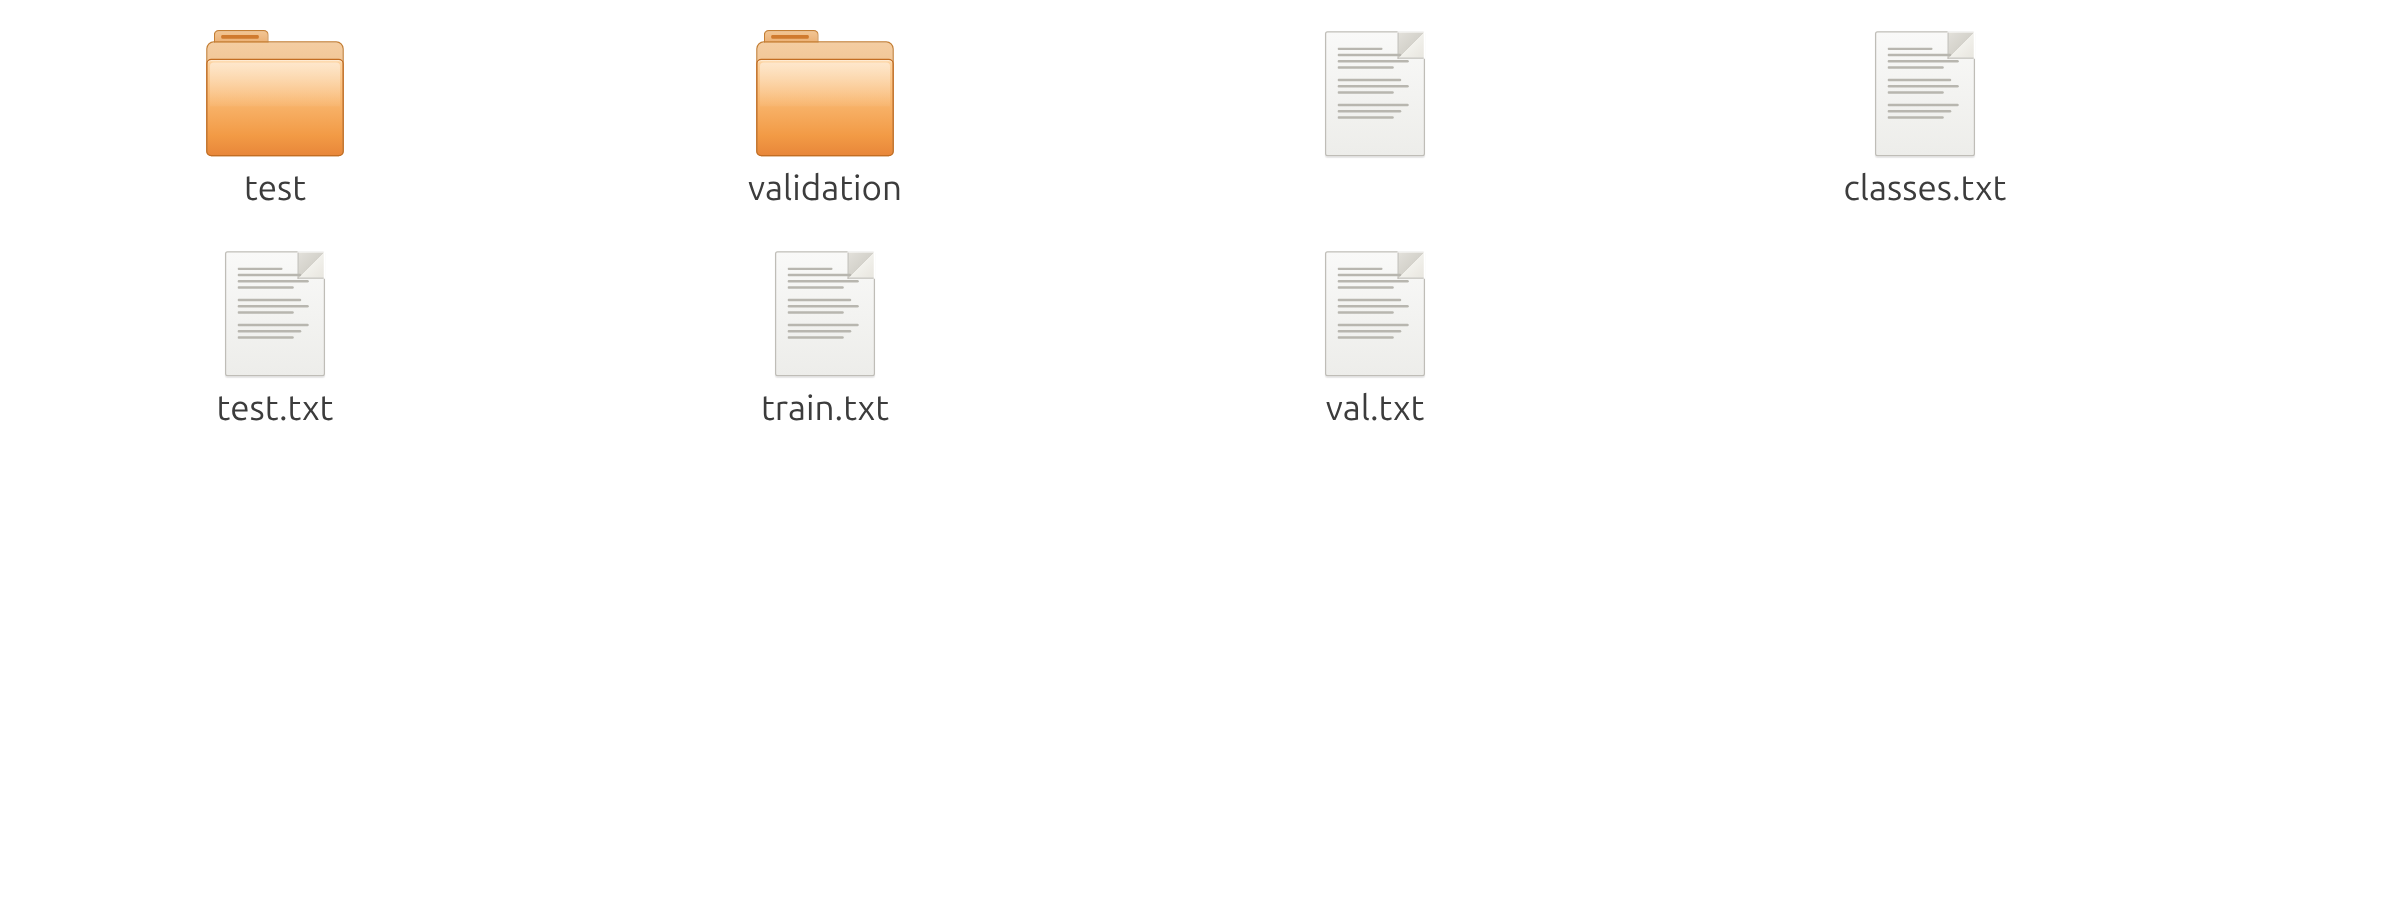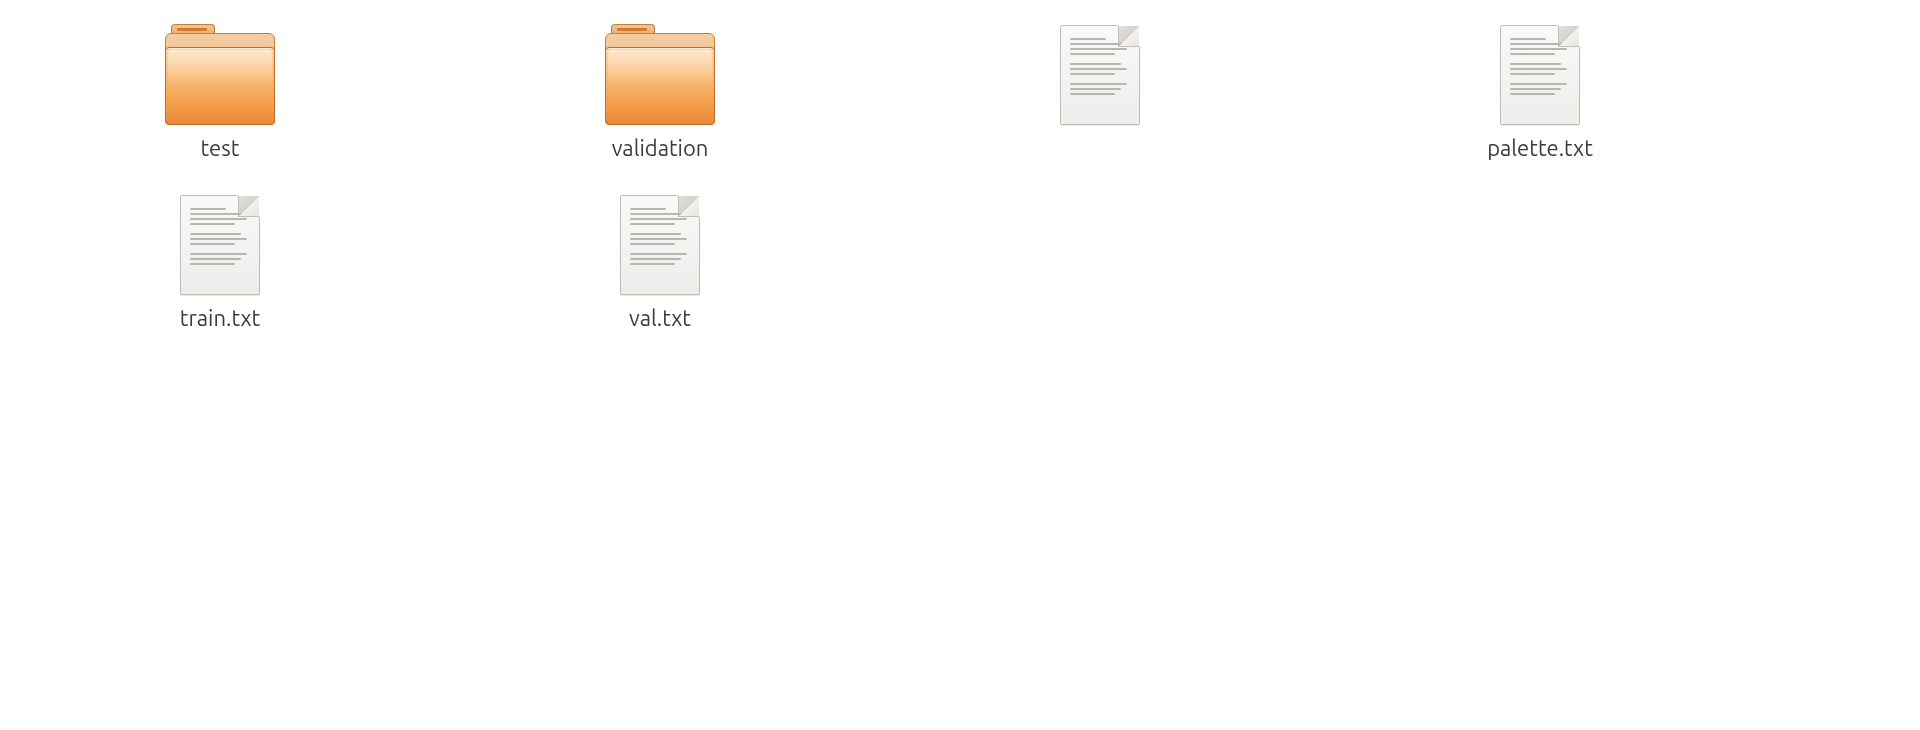--- a/index.html
+++ b/index.html
@@ -29,21 +29,21 @@
       cursor: pointer;
     }
     .icon-wrap {
       height: 100px;
       display: flex;
       align-items: flex-end;
       justify-content: center;
     }
     .file-label {
       margin-top: 10px;
-      font-size: 22px;
+      font-size: 28px;
       color: #3c3c3c;
       text-align: center;
       white-space: nowrap;
     }
     
     .folder-icon {
       width: 110px;
       height: 92px;
       position: relative;
     }
@@ -222,24 +222,51 @@
               <div class="line w75"></div>
             </div>
           <div class="block">
               <div class="line w95"></div>
               <div class="line w85"></div>
               <div class="line w75"></div>
             </div>
         </div>
       </div>
     </div>
-    <div class="file-label">palette.txt</div>
-  </div>
-
-
+    <div class="file-label">classes.txt</div>
+  </div>
+
+
+  <div class="file-item">
+    <div class="icon-wrap">
+      <div class="textfile-icon">
+        <div class="textfile-corner"></div>
+        <div class="textfile-fold"></div>
+        <div class="textfile-lines">
+          <div class="block">
+              <div class="line w60"></div>
+              <div class="line w85"></div>
+              <div class="line w95"></div>
+              <div class="line w75"></div>
+            </div>
+          <div class="block">
+              <div class="line w85"></div>
+              <div class="line w95"></div>
+              <div class="line w75"></div>
+            </div>
+          <div class="block">
+              <div class="line w95"></div>
+              <div class="line w85"></div>
+              <div class="line w75"></div>
+            </div>
+        </div>
+      </div>
+    </div>
+    <div class="file-label">test.txt</div>
+  </div>
 
   <div class="file-item">
     <div class="icon-wrap">
       <div class="textfile-icon">
         <div class="textfile-corner"></div>
         <div class="textfile-fold"></div>
         <div class="textfile-lines">
           <div class="block">
               <div class="line w60"></div>
               <div class="line w85"></div>

